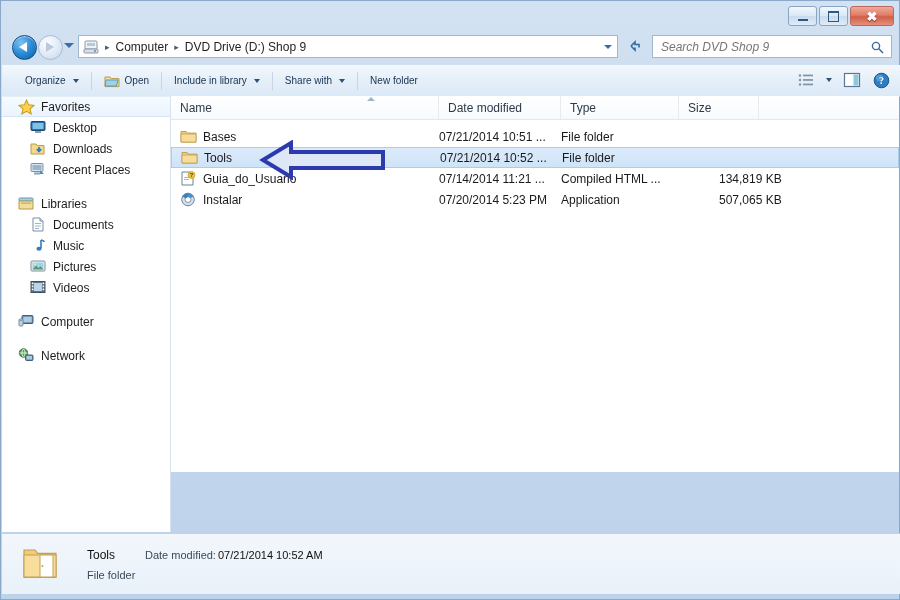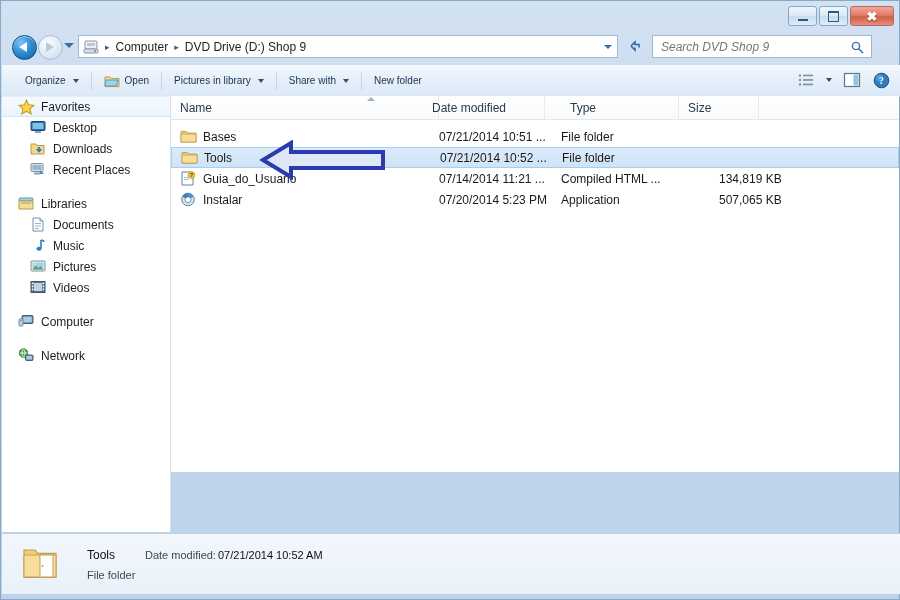--- a/index.html
+++ b/index.html
@@ -160,21 +160,21 @@
     left: 620px; top: 3px;
     width: 26px; height: 23px;
     display: flex; align-items: center; justify-content: center;
     font-size: 13px;
     color: #2f6ca8;
     font-weight: bold;
   }
   #searchbox {
     position: absolute;
     left: 650px; top: 3px;
-    width: 220px; height: 23px;
+    width: 240px; height: 23px;
     box-sizing: border-box;
     background: #ffffff;
     border: 1px solid #9fb8d0;
     display: flex;
     align-items: center;
   }
   #search-input {
     border: none; outline: none;
     background: transparent;
     font-family: "Liberation Sans", sans-serif;
@@ -471,21 +471,21 @@
           <path d="M1 3 h5 l1.3 1.6 H15 v8 H1 Z" fill="#f3dd9a" stroke="#b99a4c" stroke-width="1"></path>
           <path d="M2 6 h12 l-1.6 6 H1 Z" fill="#9fd3e8" stroke="#5c9cb8" stroke-width="1"></path>
         </svg>
       </span>
       <span>Open</span>
     </div>
 
     <div class="tbsep"></div>
 
     <div class="tbitem">
-      <span>Pictures in library</span>
+      <span>Include in library</span>
       <span class="tbcaret"></span>
     </div>
 
     <div class="tbsep"></div>
 
     <div class="tbitem">
       <span>Share with</span>
       <span class="tbcaret"></span>
     </div>
 
@@ -661,21 +661,21 @@
       </span>
       <span>Network</span>
     </div>
   </div>
 
   <div id="listpane">
 
     <div id="colheader">
       <div class="colcell" style="left:0; width:268px;">Name</div>
       <div id="sortmark"></div>
-      <div class="colcell" style="left:252px; width:122px;text-align:right;">Date modified</div>
+      <div class="colcell" style="left:268px; width:122px;text-align:right;">Date modified</div>
       <div class="colcell" style="left:390px; width:118px;">Type</div>
       <div class="colcell" style="left:508px; width:80px;">Size</div>
     </div>
 
     <div id="rows-container">
 
       <div class="row" style="margin-top:6px;">
         <span class="cell name">
           <span class="rowicon">
             <svg width="17" height="15" viewBox="0 0 17 15">

